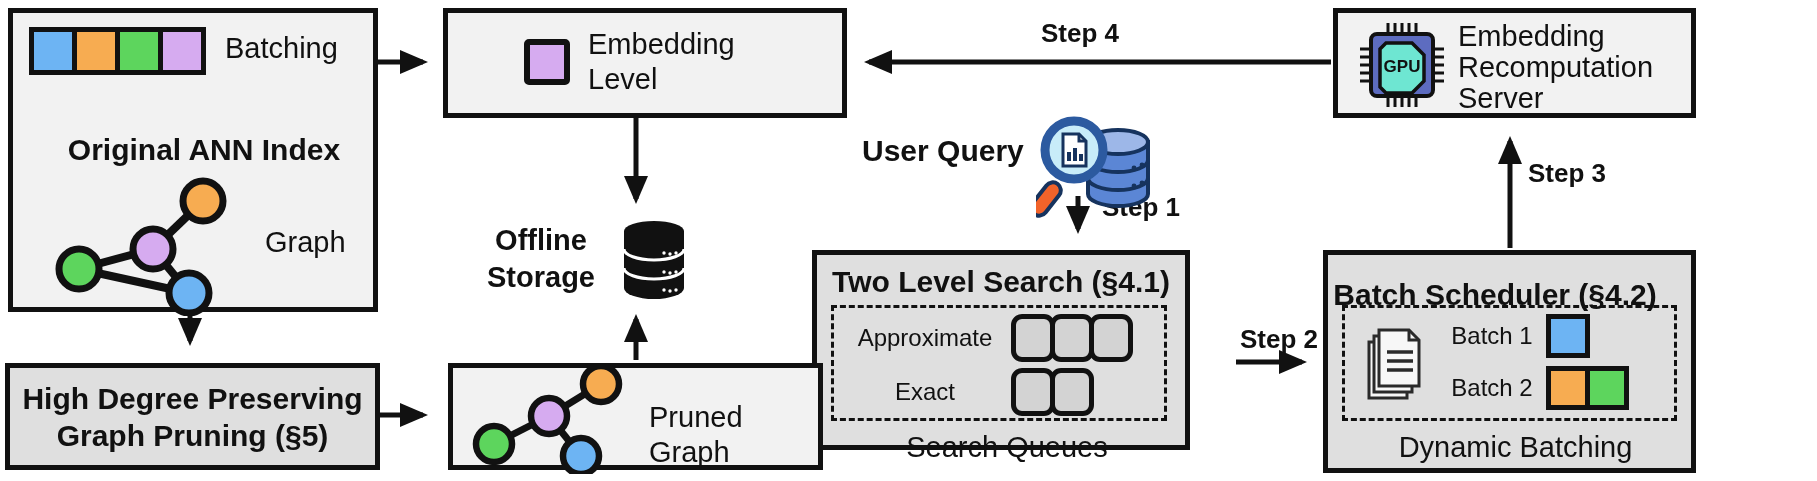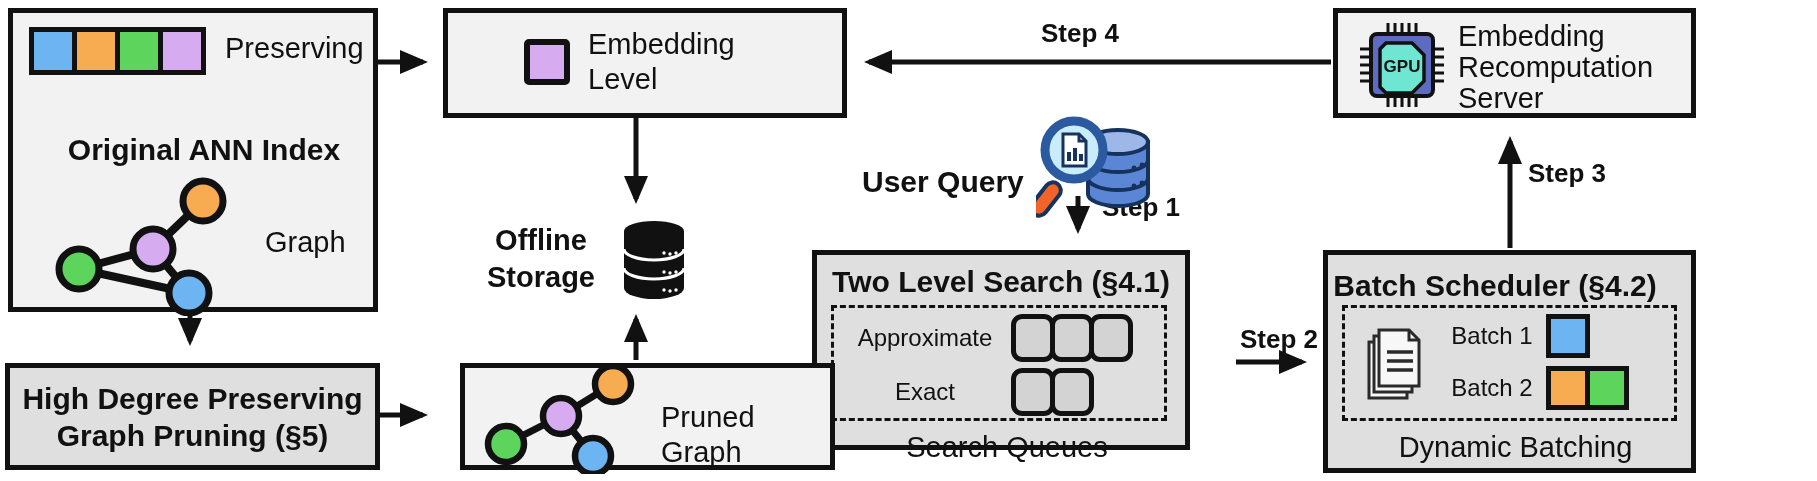--- a/index.html
+++ b/index.html
@@ -63,21 +63,21 @@
   <div class="step" style="left:1528px;top:158px;">Step 3</div>
   <div class="step ctr" style="left:1020px;top:18px;width:120px;">Step 4</div>
 
   <div class="box light" style="left:8px;top:8px;width:370px;height:304px;">
     <div class="emb-strip">
       <div class="emb-sq sq-blue"></div>
       <div class="emb-sq sq-orange"></div>
       <div class="emb-sq sq-green"></div>
       <div class="emb-sq sq-purple"></div>
     </div>
-    <div class="abs t29" style="left:212px;top:18px;">Preserving</div>
+    <div class="abs t29" style="left:212px;top:18px;">Batching</div>
     <div class="abs t30b ctr" style="left:11px;width:360px;top:118px;">Original ANN Index</div>
     <svg class="abs" style="left:38px;top:158px;" width="200" height="145" viewBox="0 0 200 145">
       <g stroke="#111" stroke-width="8">
         <line x1="102" y1="78" x2="152" y2="30"></line>
         <line x1="102" y1="78" x2="28" y2="98"></line>
         <line x1="102" y1="78" x2="138" y2="122"></line>
         <line x1="28" y1="98" x2="138" y2="122"></line>
       </g>
       <g stroke="#111" stroke-width="7">
         <circle cx="152" cy="30" r="20" fill="#f7ac51"></circle>
@@ -106,21 +106,21 @@
         <circle cx="54" cy="33" r="1.7"></circle>
       <circle cx="42" cy="52" r="1.7"></circle>
         <circle cx="48" cy="53" r="1.7"></circle>
         <circle cx="54" cy="52" r="1.7"></circle>
       <circle cx="42" cy="70" r="1.7"></circle>
         <circle cx="48" cy="71" r="1.7"></circle>
         <circle cx="54" cy="70" r="1.7"></circle>
     </g>
   </svg>
 
-  <div class="abs b" style="left:862px;top:134px;font-size:30px;margin-top:31px;">User Query</div>
+  <div class="abs b" style="left:862px;top:134px;font-size:30px;">User Query</div>
   <svg class="abs" style="left:1036px;top:110px;" width="122" height="112" viewBox="0 0 122 112">
 
     <g stroke="#16335e" stroke-width="4">
       <path d="M52 32 h60 v52 a30 12 0 0 1 -60 0 z" fill="#5b86d5"></path>
       <ellipse cx="82" cy="32" rx="30" ry="12" fill="#9db7e8"></ellipse>
       <path d="M52 50 a30 12 0 0 0 60 0" fill="none"></path>
       <path d="M52 68 a30 12 0 0 0 60 0" fill="none"></path>
     </g>
     <g fill="#16335e">
       <circle cx="98" cy="58" r="2.4"></circle>
@@ -154,21 +154,21 @@
       <div class="qrow" style="left:0;top:60px;">
         <div class="qlabel" style="width:182px;">Exact</div>
         <div class="qslot"></div>
         <div class="qslot"></div>
       </div>
     </div>
     <div class="cap" style="top:176px;">Search Queues</div>
   </div>
 
   <div class="box gray" style="left:1323px;top:250px;width:373px;height:223px;">
-    <div class="abs t30b ctr" style="left:0;width:334px;top:12px;">Batch Scheduler (§4.2)</div>
+    <div class="abs t30b ctr" style="left:0;width:334px;top:21px;">Batch Scheduler (§4.2)</div>
     <div class="dashed" style="left:14px;top:50px;width:335px;height:116px;">
       <svg class="abs" style="left:16px;top:16px;" width="70" height="82" viewBox="0 0 70 82">
         <g stroke="#2a2a2a" stroke-width="3" fill="#f7f7f7">
           <path d="M8 18 h38 v56 h-38 z"></path>
           <path d="M13 12 h38 v56 h-38 z"></path>
           <path d="M18 6 h30 l10 10 v46 h-40 z"></path>
           <path d="M48 6 v10 h10" fill="none"></path>
         </g>
         <g stroke="#2a2a2a" stroke-width="3.5">
           <line x1="26" y1="28" x2="52" y2="28"></line>
@@ -217,21 +217,21 @@
       <path d="M26 20 h26 l12 12 v26 l-12 12 h-26 l-6 -6 v-38 z" fill="#6ee6d2" stroke="#111" stroke-width="3.5"></path>
       <text x="42" y="49" text-anchor="middle" font-size="17" font-weight="bold" fill="#111" font-family="Liberation Sans, sans-serif">GPU</text>
     </svg>
     <div class="abs t29" style="left:120px;top:8px;width:230px;line-height:31px;">Embedding Recomputation Server</div>
   </div>
 
   <div class="box gray" style="left:5px;top:363px;width:375px;height:107px;display:flex;align-items:center;justify-content:center;">
     <div class="t30b ctr" style="width:345px;line-height:37px;">High Degree Preserving Graph Pruning (§5)</div>
   </div>
 
-  <div class="box light" style="left:460px;top:363px;width:375px;height:107px;">
+  <div class="box light" style="left:448px;top:363px;width:375px;height:107px;">
     <svg class="abs" style="left:16px;top:-4px;" width="170" height="110" viewBox="0 0 170 110">
       <g stroke="#111" stroke-width="7">
         <line x1="80" y1="52" x2="132" y2="20"></line>
         <line x1="80" y1="52" x2="25" y2="80"></line>
         <line x1="80" y1="52" x2="112" y2="92"></line>
       </g>
       <g stroke="#111" stroke-width="6.5">
         <circle cx="132" cy="20" r="18" fill="#f7ac51"></circle>
         <circle cx="80" cy="52" r="18" fill="#d6abf0"></circle>
         <circle cx="25" cy="80" r="18" fill="#5dd55d"></circle>

